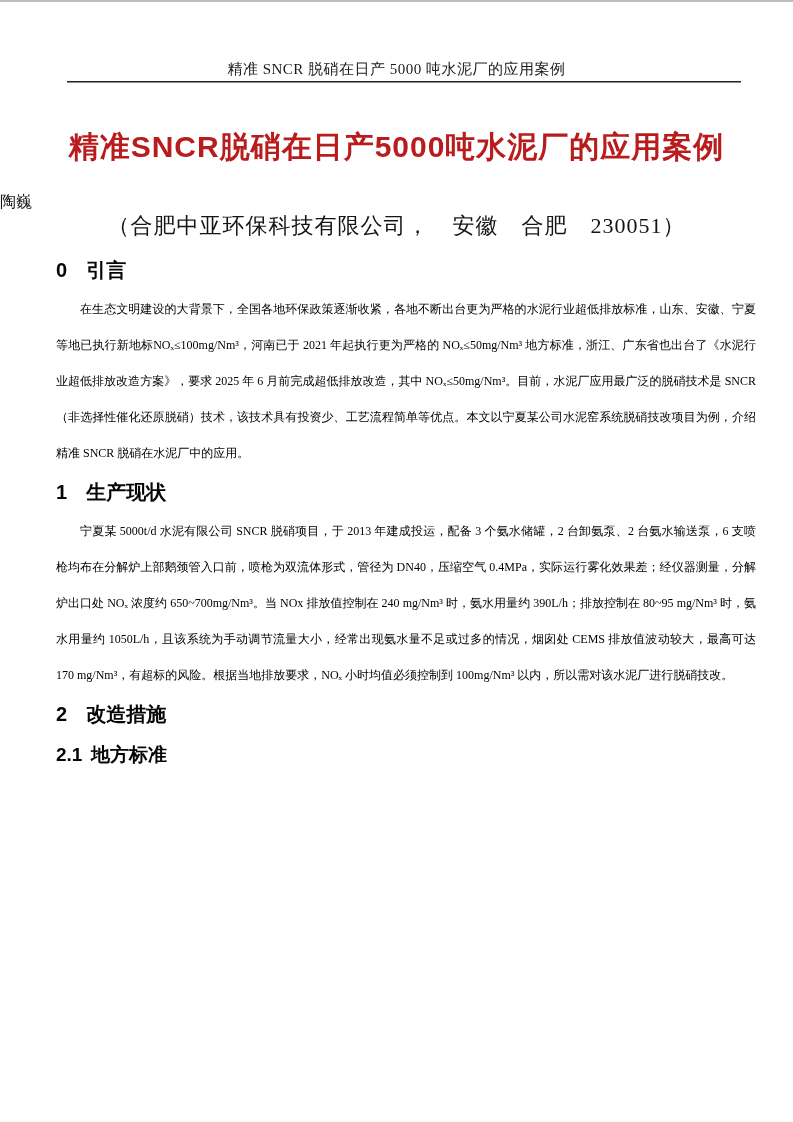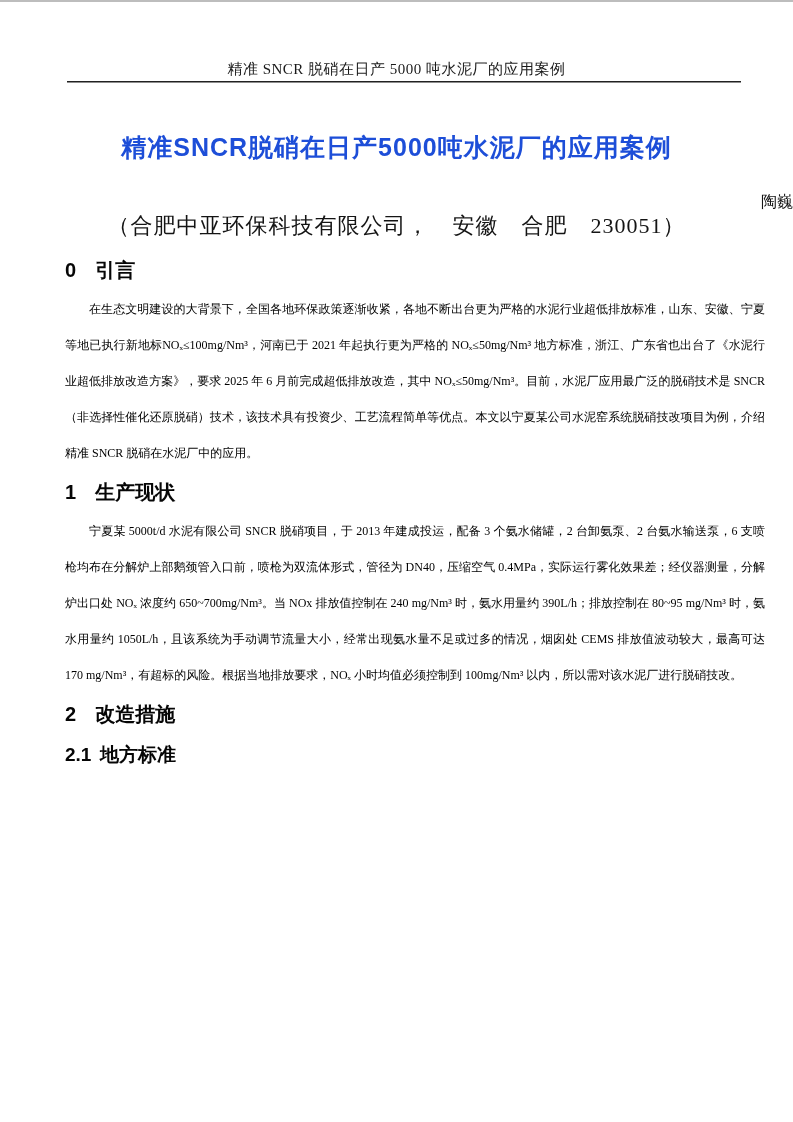--- a/index.html
+++ b/index.html
@@ -41,48 +41,48 @@
     height: 1px;
     background: #8d8d8d;
   }
   .page-title {
     position: absolute;
     top: 128px; left: 0;
     width: 100%;
     text-align: center;
     font-family: "Liberation Sans", "DejaVu Sans", sans-serif;
     font-weight: 700;
-    font-size: 25px;
+    font-size: 30px;
     line-height: 38px;
     letter-spacing: 1px;
-    color: #1d4ed8;
+    color: #b91c1c;
   }
   .author-name {
     position: absolute;
     top: 191px; left: 0;
     width: 100%;
-    text-align: right;
+    text-align: left;
     font-size: 16px;
     line-height: 22px;
     color: #141414;
   }
   .affiliation {
     position: absolute;
     top: 214px; left: 0;
     width: 100%;
     text-align: center;
     font-size: 22px;
     line-height: 24px;
     letter-spacing: 1px;
     color: #141414;
   }
   .article-body {
     position: absolute;
     top: 257px;
-    left: 65px;
+    left: 56px;
     width: 700px;
   }
   .sec-heading {
     font-family: "Liberation Sans", "DejaVu Sans", sans-serif;
     font-weight: 700;
     color: #060606;
   }
   .sec-heading.lvl1 {
     font-size: 20px;
     line-height: 26px;

